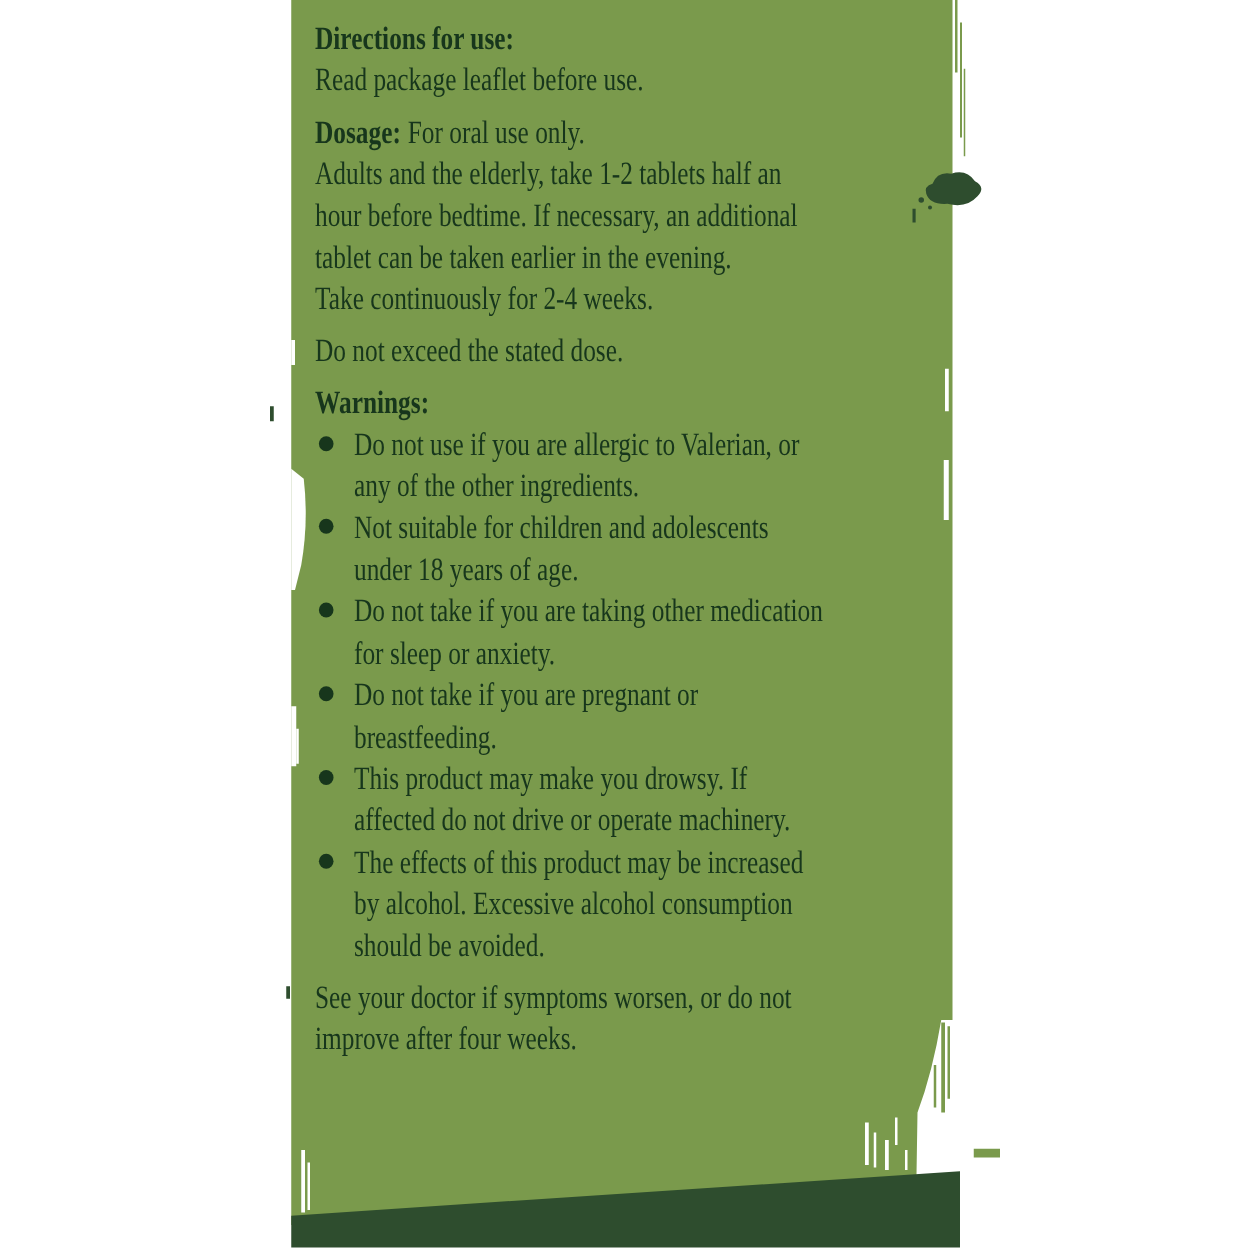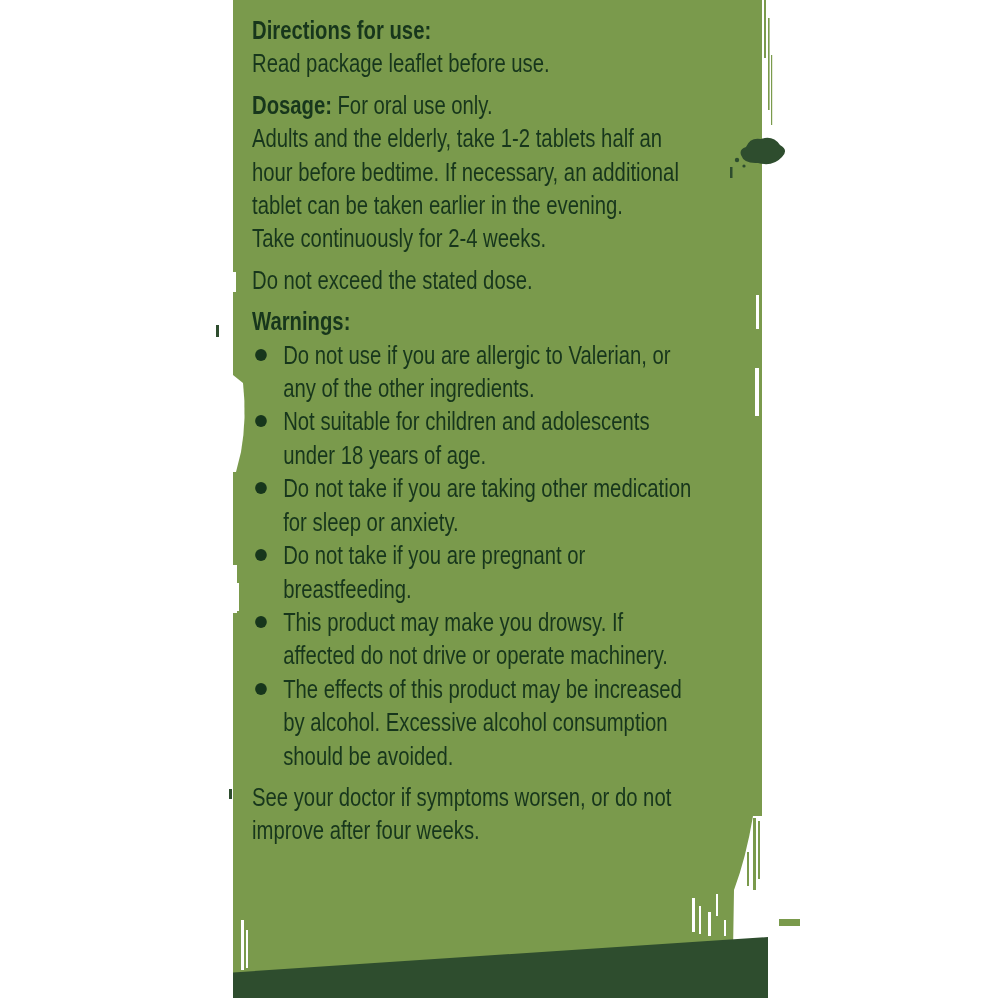--- a/index.html
+++ b/index.html
@@ -5,21 +5,21 @@
   :root{
     --page-bg:#ffffff;
     --panel-green:#7A9A4C;
     --band-green:#2E4D2E;
     --text-green:#17361C;
   }
   html,body{margin:0;padding:0;background:var(--page-bg);}
   .page{
     position:relative;width:868px;height:1000px;overflow:hidden;
     background:var(--page-bg);
-    font-family:Liberation Sans, sans-serif;
+    font-family:Liberation Serif, serif;
   }
   svg.bg{position:absolute;left:0;top:0;width:1000px;height:1000px;display:block;}
   .panel-fill{fill:var(--panel-green);}
   .band-fill{fill:var(--band-green);}
   .tear{fill:var(--page-bg);}
   .ink{fill:var(--band-green);}
 
   .text-col{
     position:absolute;left:252px;top:14px;width:680px;
     transform:scaleX(0.78);transform-origin:0 0;

